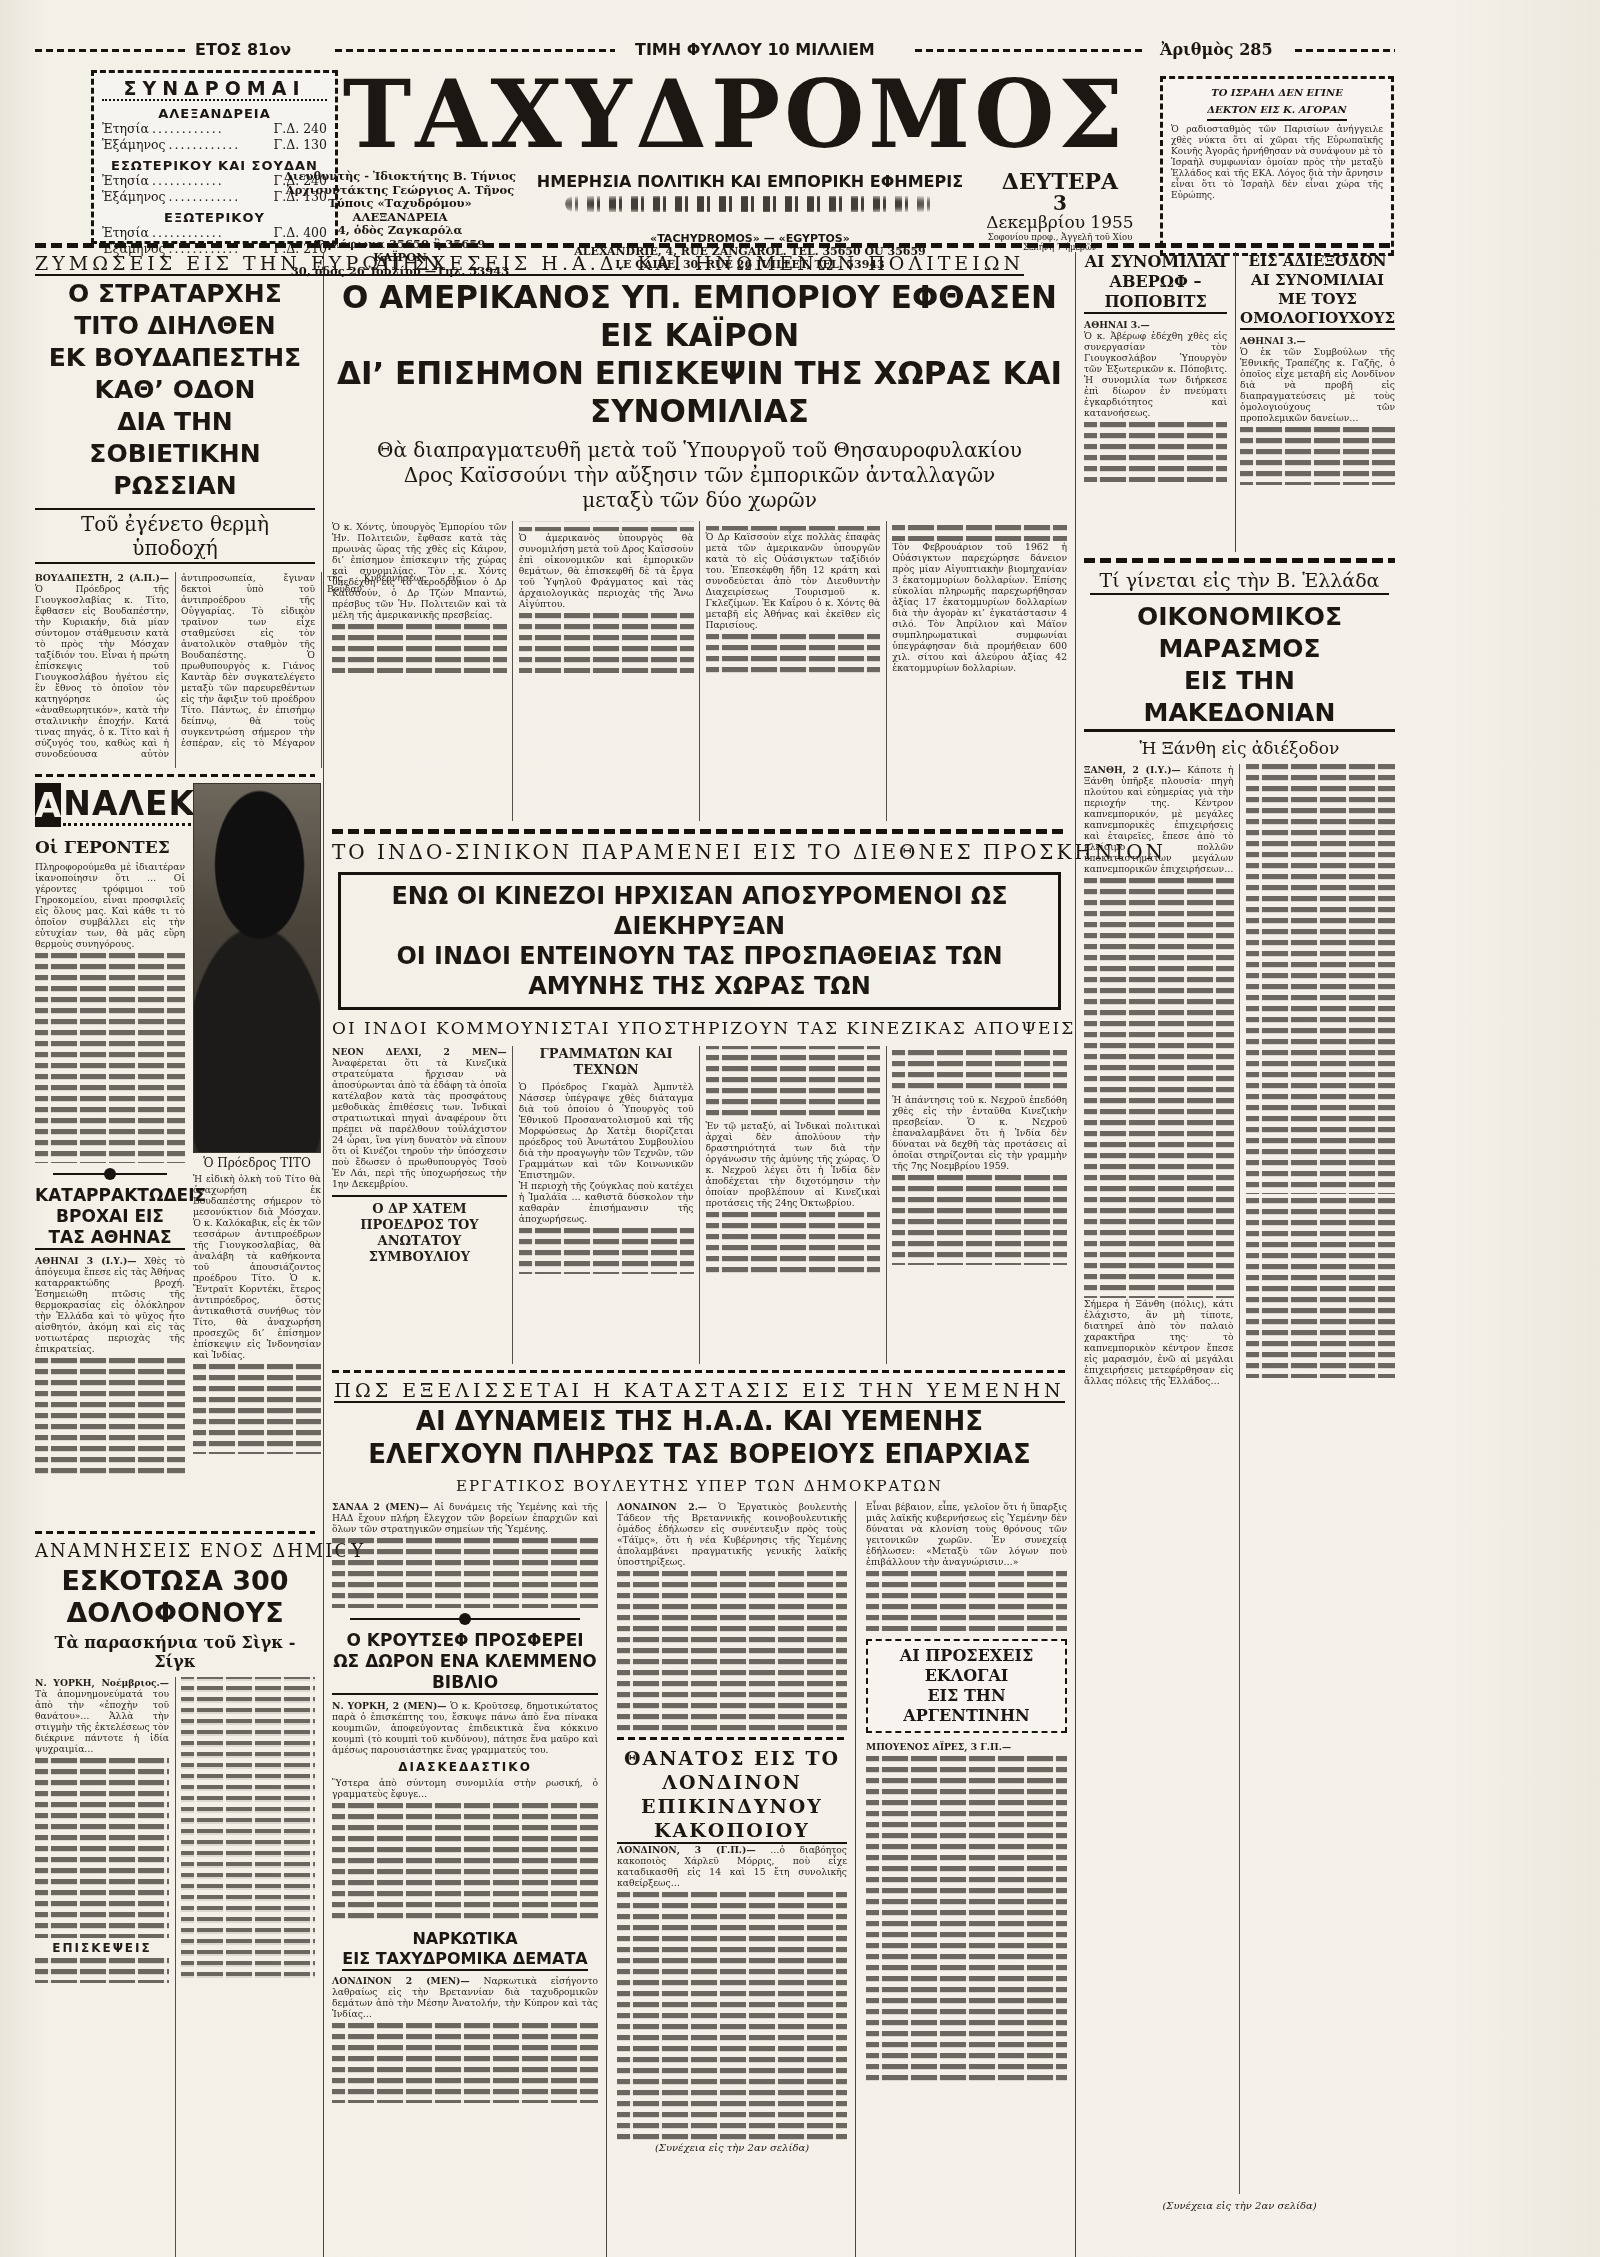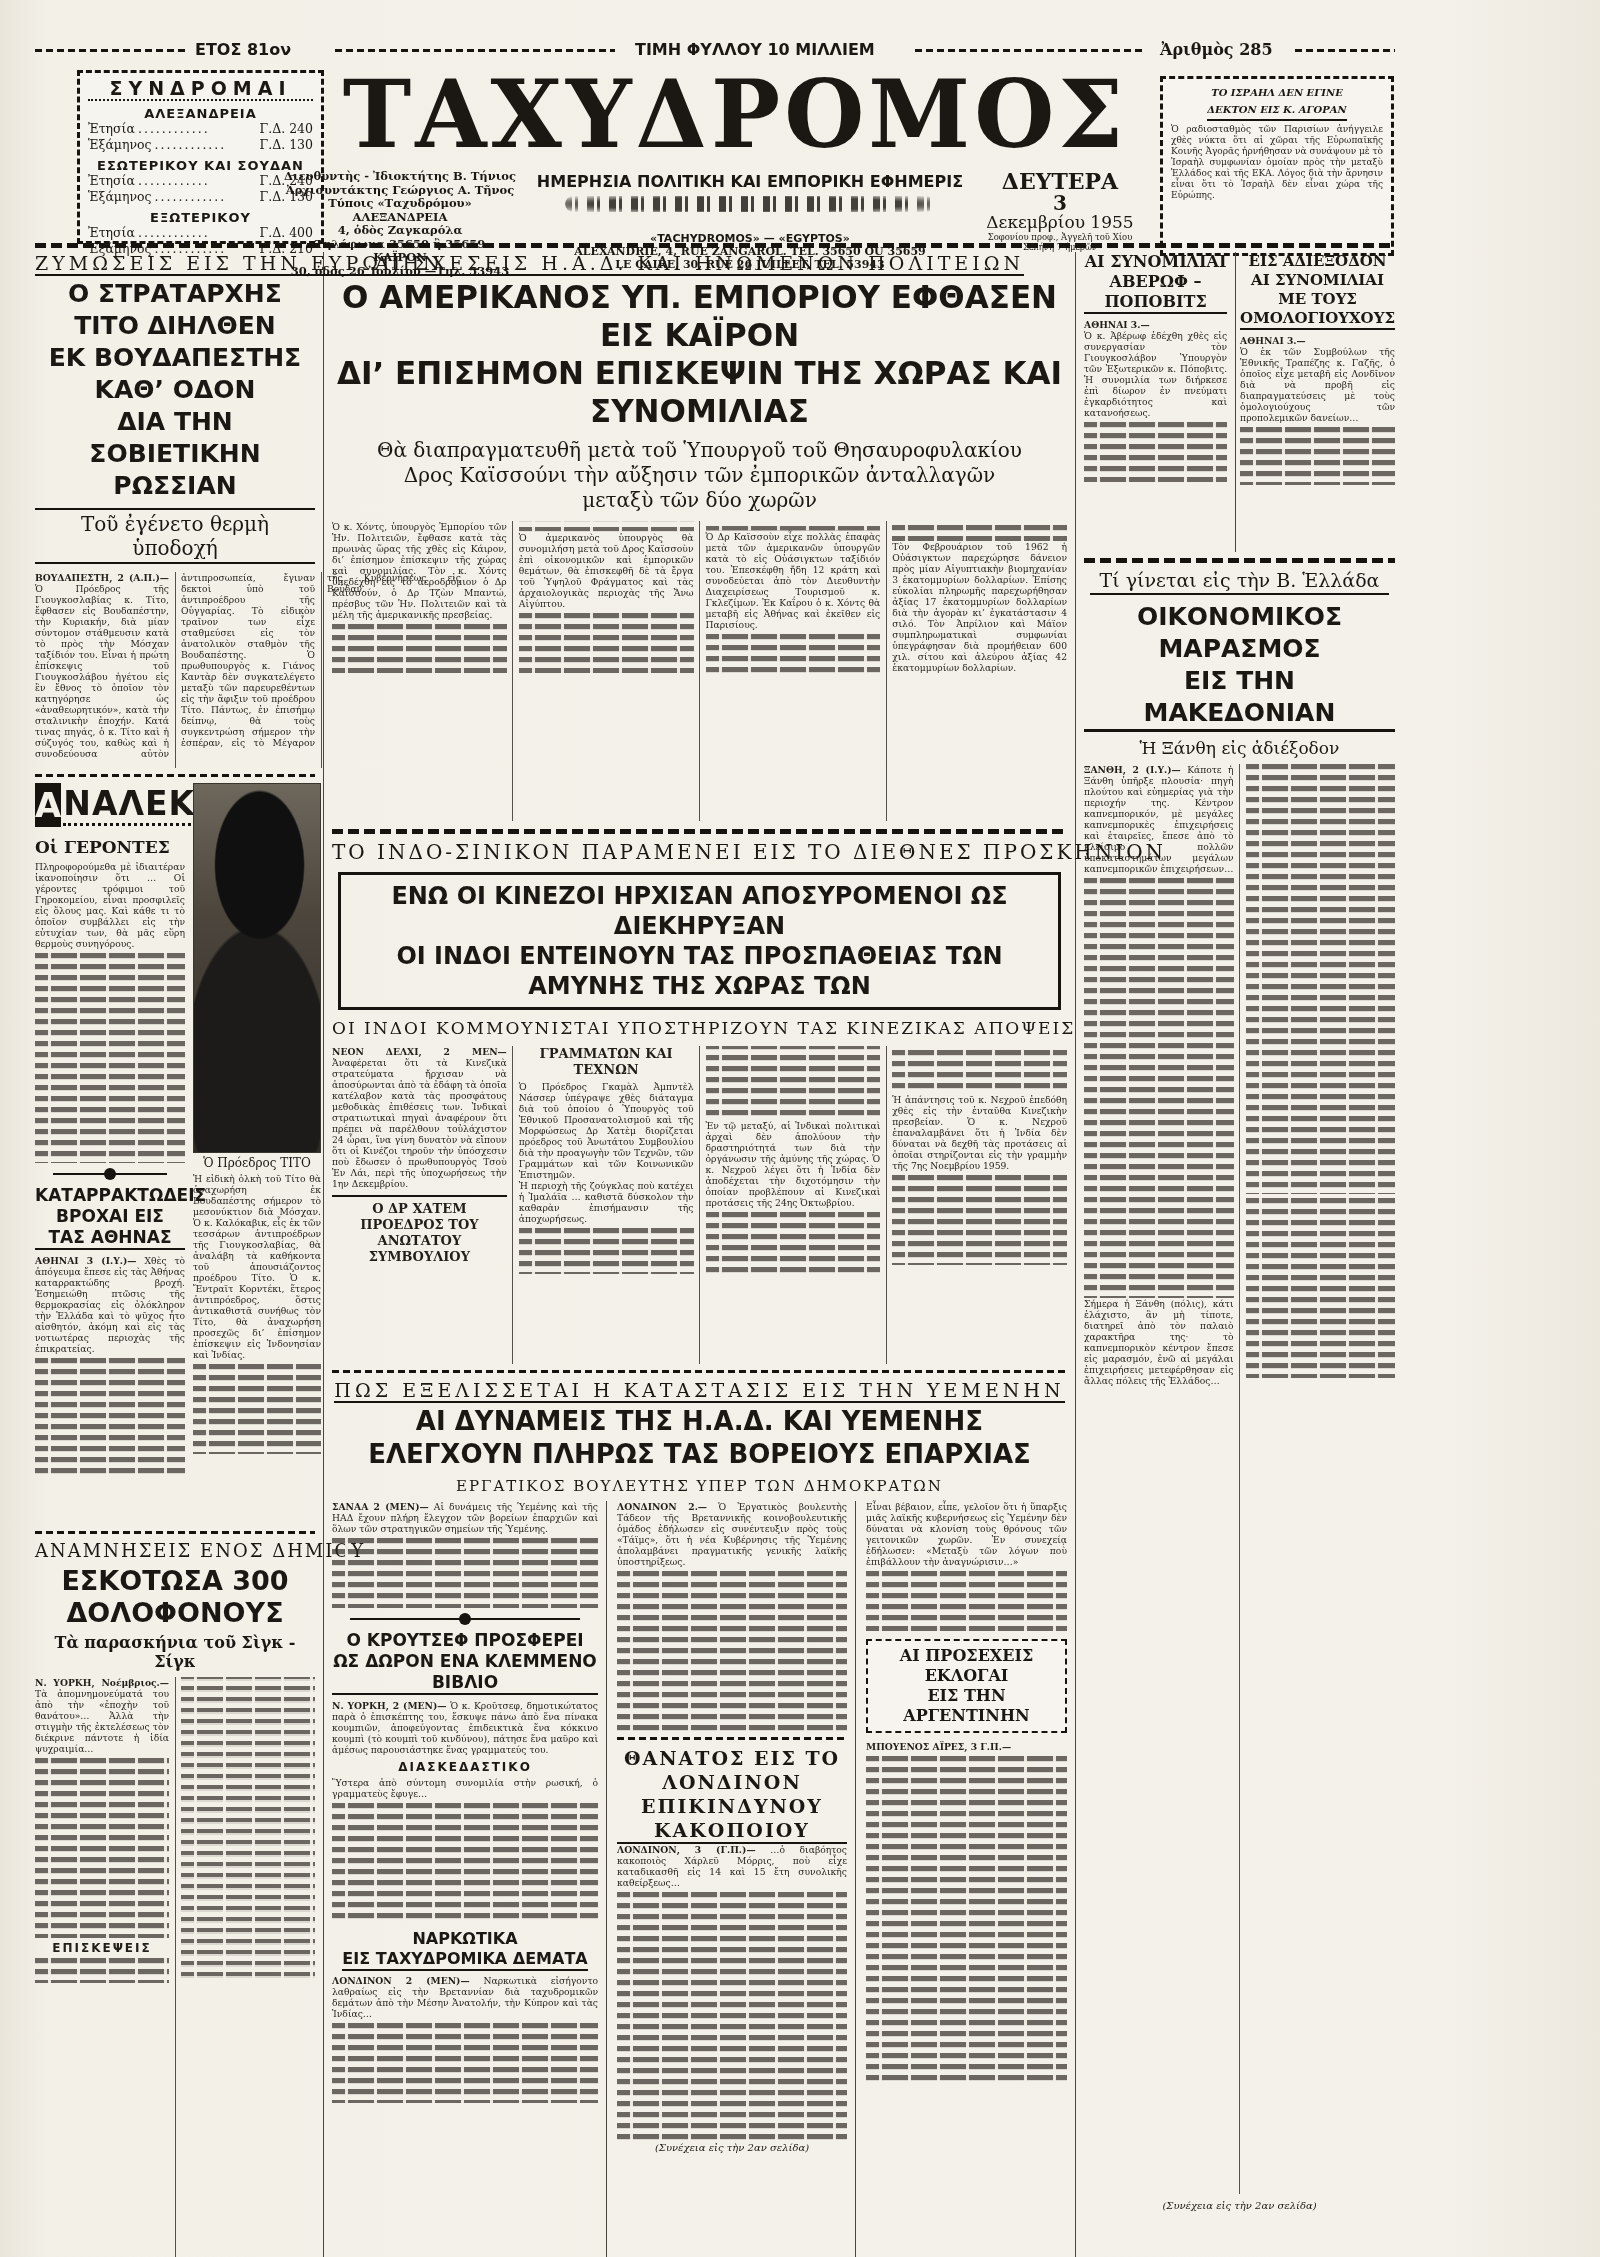--- a/index.html
+++ b/index.html
@@ -64,21 +64,21 @@
   <div class="abs" style="left:160px;top:0;font-family:'DejaVu Sans',sans-serif;font-weight:bold;font-size:16px;">ΕΤΟΣ 81ον</div>
   <div class="abs dotrule thin" style="left:300px;top:9px;width:280px;"></div>
   <div class="abs" style="left:600px;top:0;font-family:'DejaVu Sans',sans-serif;font-weight:bold;font-size:16px;">ΤΙΜΗ ΦΥΛΛΟΥ 10 ΜΙΛΛΙΕΜ</div>
   <div class="abs dotrule thin" style="left:880px;top:9px;width:230px;"></div>
   <div class="abs" style="left:1125px;top:0;font-size:16px;font-weight:bold;">Ἀριθμὸς 285</div>
   <div class="abs dotrule thin" style="left:1260px;top:9px;width:100px;"></div>
 </div>
 
 <div class="abs" style="left:35px;top:62px;width:1360px;height:180px;">
 
-  <div class="abs dashbox" style="left:42px;top:8px;width:225px;height:160px;padding:4px 8px;">
+  <div class="abs dashbox" style="left:56px;top:8px;width:225px;height:160px;padding:4px 8px;">
     <div style="font-family:'DejaVu Sans',sans-serif;font-weight:bold;font-size:19px;text-align:center;letter-spacing:6px;border-bottom:2px dotted #17140f;">ΣΥΝΔΡΟΜΑΙ</div>
     <div class="subs-region">ΑΛΕΞΑΝΔΡΕΙΑ</div>
     <div class="subs-row">
         <span>Ἐτησία</span>
         <span class="subs-dots">............</span>
         <span>Γ.Δ. 240</span>
       </div>
     <div class="subs-row">
         <span>Ἑξάμηνος</span>
         <span class="subs-dots">............</span>

